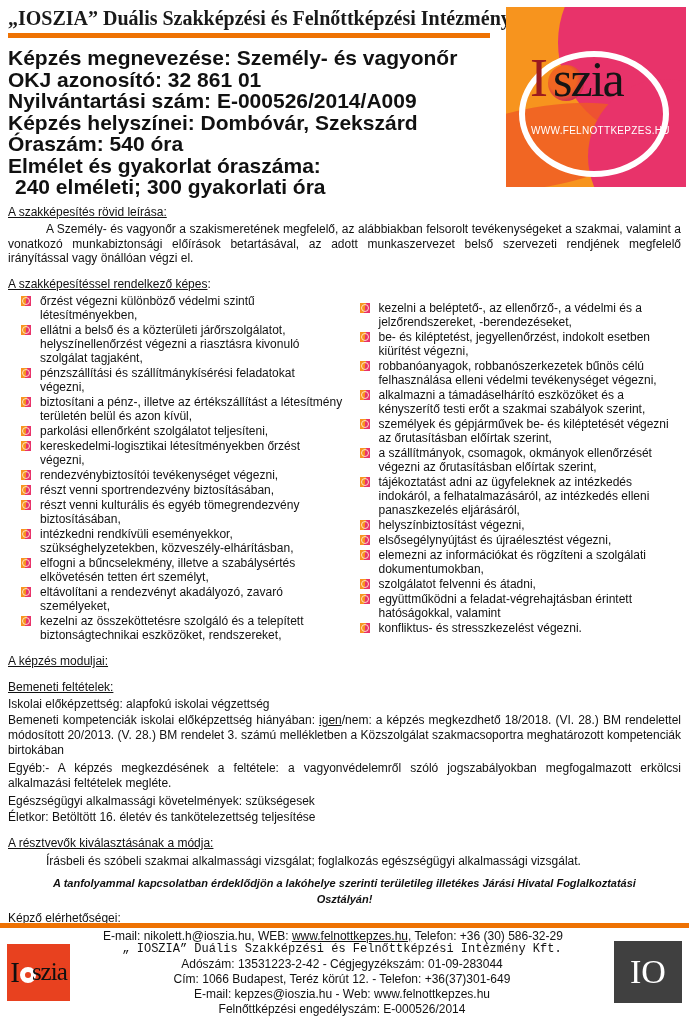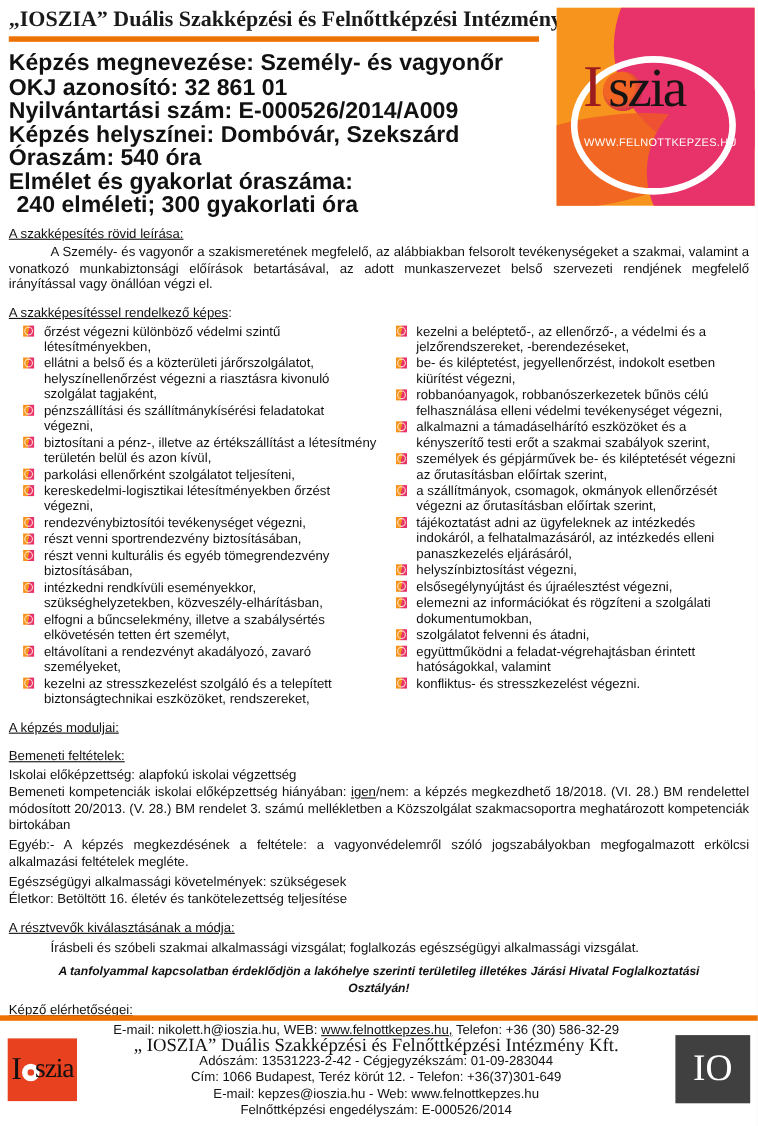--- a/index.html
+++ b/index.html
@@ -42,21 +42,21 @@
   .logo-url { position:absolute; left:25px; top:117px; color:#fff; font-weight:normal;
           font-size:10px; letter-spacing:.3px; }
 
   
   .main { padding:0 8px; }
   .sec-h { text-decoration:underline; margin:11px 0 3px 0; }
   .sec-h.first { margin-top:7px; }
   .desc-body { margin:0; text-align:justify; text-indent:38px; line-height:14.5px; }
   .u { text-decoration:underline; }
 
-  .cap-cols { display:flex; gap:4px; margin-top:3px; }
+  .cap-cols { display:flex; gap:4px; margin-top:3px;align-items:center; }
   .cap-col { flex:1; list-style:none; margin:0; padding:0 0 0 13px; }
   .cap-item { display:flex; gap:9px; margin:0 0 1px 0; line-height:14px; }
   .bullet-icon { flex:0 0 10px; width:10px; height:10px; margin-top:2px;
           background:linear-gradient(100deg,#f7941e 48%, #e8336a 52%); position:relative; }
   .bullet-icon::after { content:""; position:absolute; inset:1px;
           border:1px solid rgba(255,235,210,.9); border-radius:50%; }
   .cap-text { flex:1; }
 
   .modules p, .entry p { margin:0 0 1px 0; line-height:15px; }
   .entry p.para { margin-bottom:3px; text-align:justify; }
@@ -70,21 +70,21 @@
   .footer-bar { height:5px; background:#ee7203; margin-bottom:13px; }
   .footer-row { display:flex; align-items:flex-start; padding:0 7px; }
   .flogo-left { width:63px; height:57px; background:#e8411f; margin-top:3px;
           display:flex; align-items:center; justify-content:center;
           font-family:"Liberation Serif", serif; }
   .fl-i { font-size:29px; color:#101010; }
   .fl-ring { display:inline-block; width:16px; height:16px; border:5px solid #fff;
           border-radius:50%; margin:4px -4px 0 0; }
   .fl-szia { font-size:25px; color:#101010; letter-spacing:-1px; }
   .footer-center { flex:1; text-align:center; padding-top:1px; }
-  .footer-company { font-family:Liberation Serif, serif; font-size:17px;
+  .footer-company { font-family:Liberation Mono, monospace; font-size:12px;
           margin:0 0 2px 0; line-height:17px; }
   .footer-center p { margin:0; line-height:15px; }
   .flogo-right { width:68px; height:62px; background:#404040; color:#fff;
           display:flex; align-items:center; justify-content:center;
           font-family:"Liberation Serif", serif; font-size:34px; }
 </style>
 </head>
 <body>
 
 <div class="page">
@@ -184,21 +184,21 @@
             <span class="cap-text">elfogni a bűncselekmény, illetve a szabálysértés elkövetésén tetten ért személyt,</span>
           </li>
 
           <li class="cap-item">
             <span class="bullet-icon"></span>
             <span class="cap-text">eltávolítani a rendezvényt akadályozó, zavaró személyeket,</span>
           </li>
 
           <li class="cap-item">
             <span class="bullet-icon"></span>
-            <span class="cap-text">kezelni az stresszkezelést szolgáló és a telepített biztonságtechnikai eszközöket, rendszereket,</span>
+            <span class="cap-text">kezelni az összeköttetésre szolgáló és a telepített biztonságtechnikai eszközöket, rendszereket,</span>
           </li>
         </ul>
       <ul class="cap-col">
 
           <li class="cap-item">
             <span class="bullet-icon"></span>
             <span class="cap-text">kezelni a beléptető-, az ellenőrző-, a védelmi és a jelzőrendszereket, -berendezéseket,</span>
           </li>
 
           <li class="cap-item">

